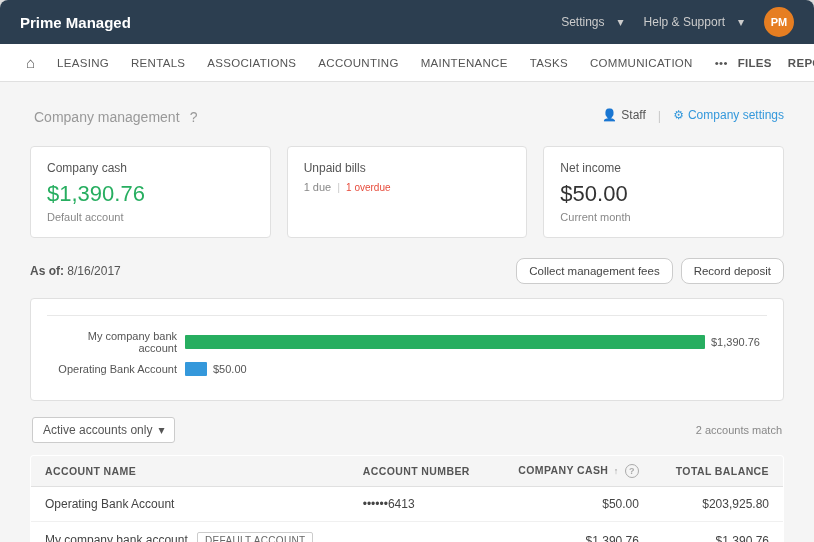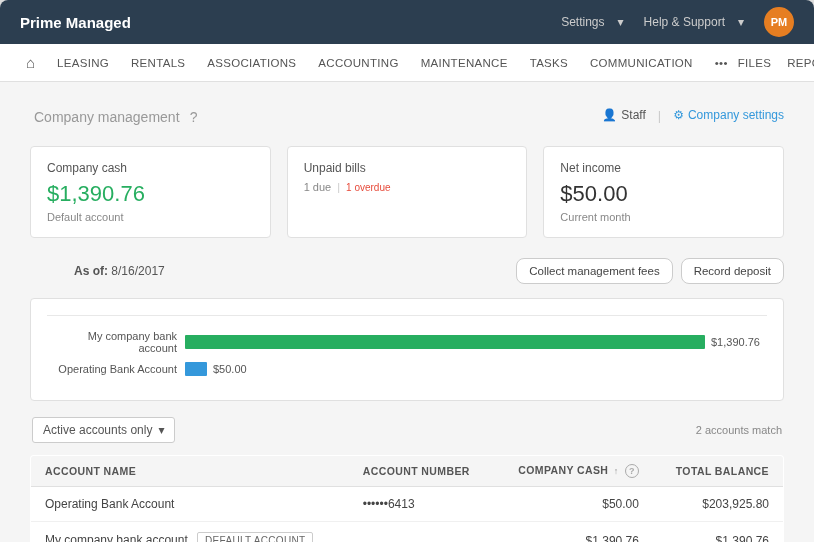--- a/index.html
+++ b/index.html
@@ -93,21 +93,21 @@
     }
     .nav-right {
       display: flex;
       align-items: center;
       gap: 16px;
     }
     .nav-right-item {
       font-size: 11.5px;
       color: #555;
       cursor: pointer;
-      font-weight: 400;
+      font-weight: 700;
       letter-spacing: 0.3px;
       text-transform: uppercase;
     }
     
     .content {
       padding: 20px 30px;
       background: #f5f5f5;
     }
     .page-header {
       display: flex;
@@ -182,21 +182,20 @@
       justify-content: space-between;
       align-items: center;
       margin-bottom: 14px;
     }
     .as-of-text {
       font-size: 12px;
       color: #555;
     }
     .as-of-text strong {
       font-weight: 600;
-      margin-left: 44px;
     }
     .btn-group {
       display: flex;
       gap: 8px;
     }
     .btn {
       padding: 6px 12px;
       font-size: 11.5px;
       border: 1px solid #ccc;
       background: #fff;

